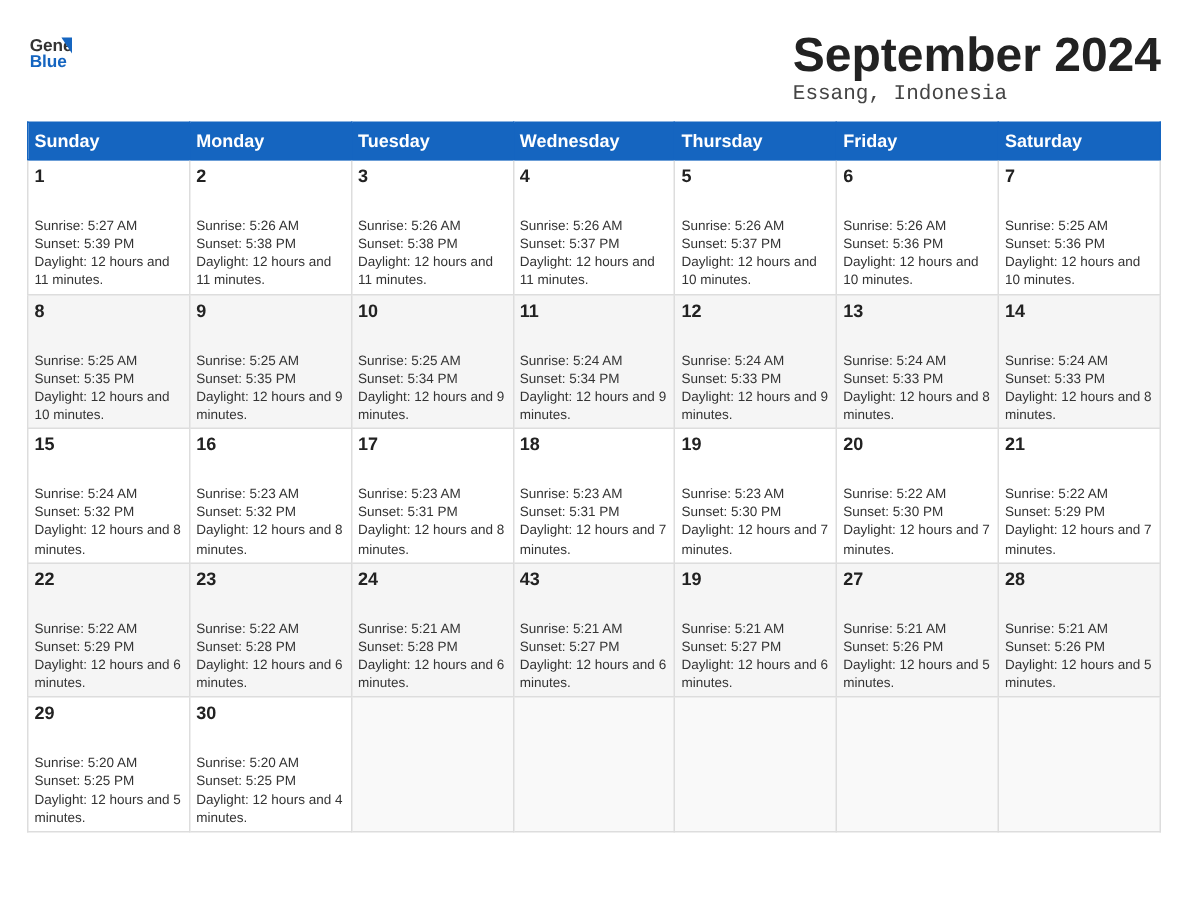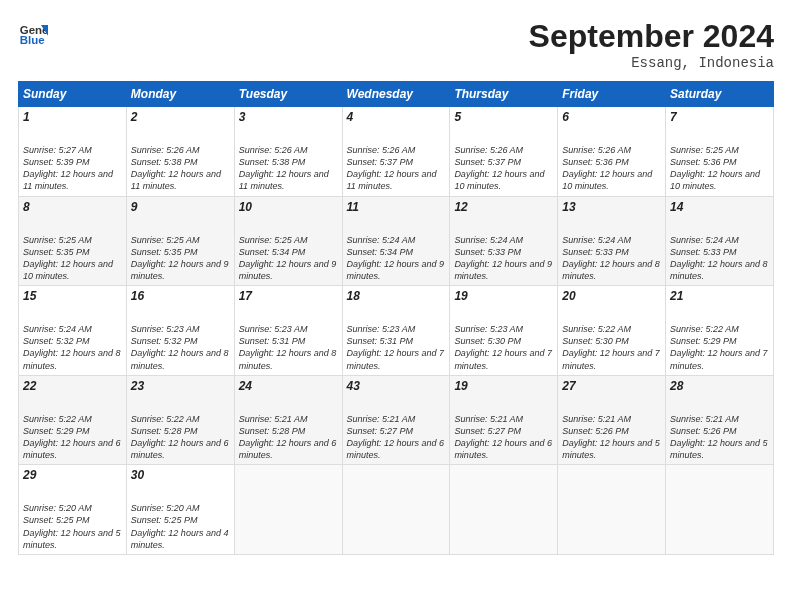--- a/index.html
+++ b/index.html
@@ -24,37 +24,35 @@
     .logo {
       display: flex;
       align-items: center;
       gap: 4px;
     }
     .logo-icon {
       width: 30px;
       height: 30px;
     }
     .title-block {
-      text-align: right;
     }
     .month-title {
       font-size: 32px;
       font-weight: bold;
       color: #222;
     }
     .location {
       font-size: 14px;
       color: #444;
       font-family: Liberation Mono, monospace;
     }
     table {
       width: 100%;
       border-collapse: collapse;
       table-layout: fixed;
-      font-style: italic;
     }
     thead tr {
       background: #1565c0;
       color: #fff;
     }
     thead th {
       padding: 5px 4px;
       font-size: 12px;
       font-weight: bold;
       text-align: left;

